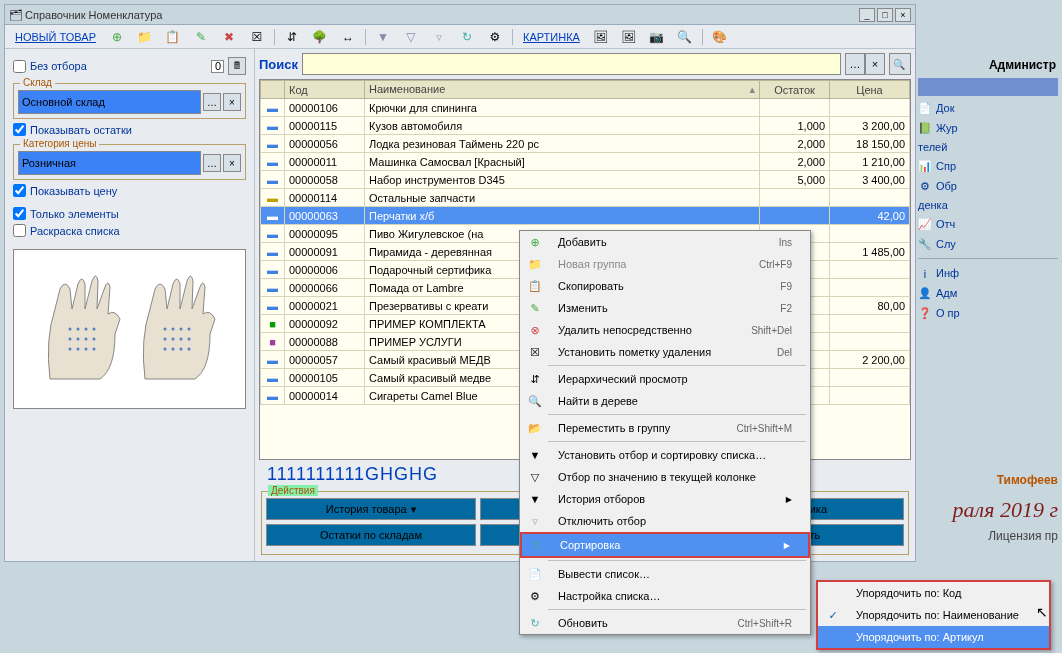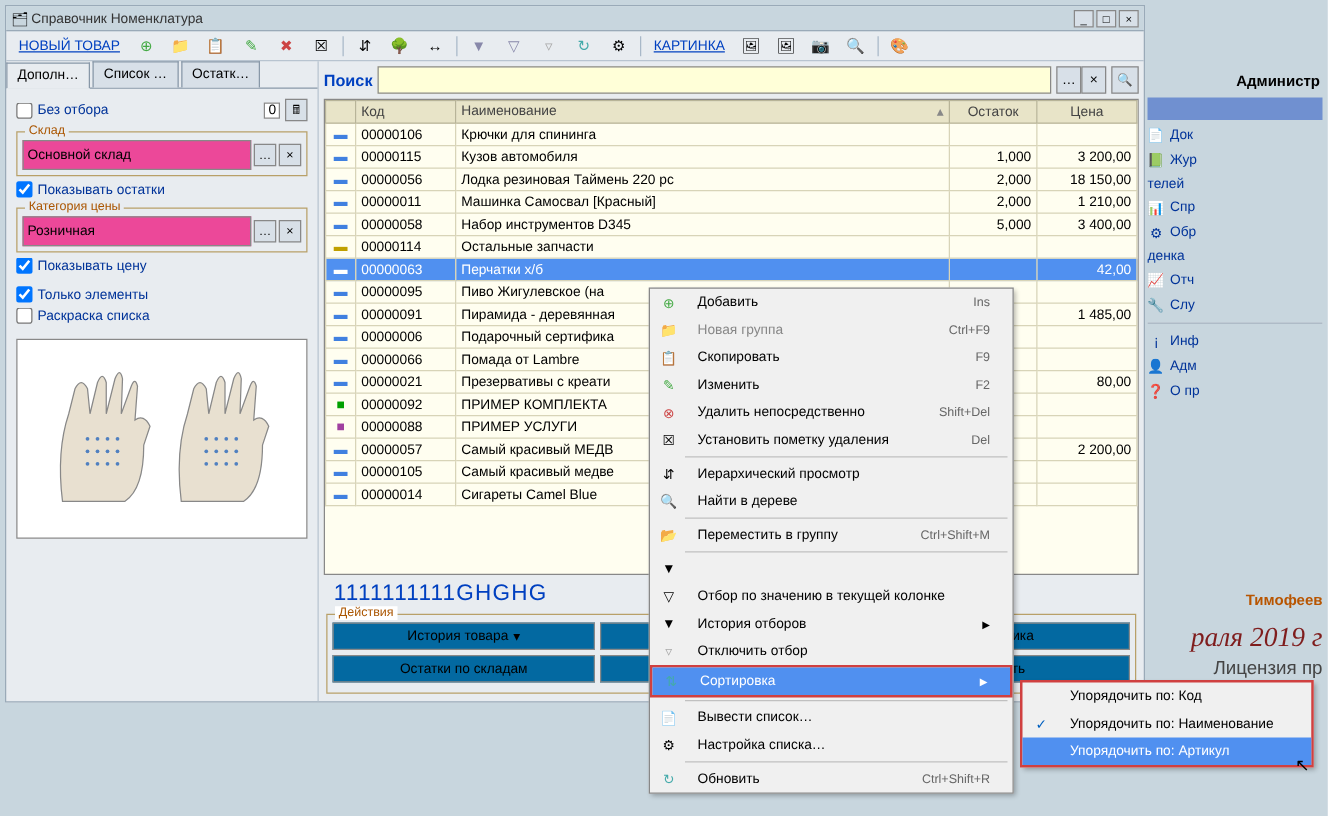--- a/index.html
+++ b/index.html
@@ -24,21 +24,21 @@
   .tab { padding: 3px 8px; border: 1px solid #8898a8; border-bottom: none; margin-right: 2px; background: #d8e0e8; cursor: pointer; font-size: 11px; }
   .tab.active { background: #e8ecf0; border-bottom: 1px solid #e8ecf0; position: relative; top: 1px; }
   
   .filter-panel { padding: 8px; display: flex; flex-direction: column; gap: 4px; }
   .chk-row { display: flex; align-items: center; gap: 4px; }
   .chk-row input { width: 13px; height: 13px; }
   .chk-row label { color: #003399; }
   .filter-group { border: 1px solid #b8a068; padding: 6px 4px 4px; position: relative; margin-top: 4px; }
   .filter-group-title { position: absolute; top: -7px; left: 6px; background: #e8ecf0; padding: 0 3px; color: #aa5500; font-size: 10px; }
   .field-row { display: flex; align-items: center; gap: 2px; }
-  .field-input { flex: 1; height: 16px; border: 1px solid #888; background: #ec4899; padding: 11px 3px; }
+  .field-input { flex: 1; height: 16px; border: 1px solid #888; background: #3b82f6; padding: 11px 3px; }
   .field-btn { width: 18px; height: 18px; border: 1px solid #888; background: #d8e0e8; display: flex; align-items: center; justify-content: center; cursor: pointer; font-size: 10px; }
   .num-field { width: 36px; text-align: right; background: #fff; border: 1px solid #888; height: 16px; padding: 0 2px; }
   
   .image-preview { margin: 4px 8px; height: 160px; background: #fff; border: 1px solid #888; display: flex; align-items: center; justify-content: center; overflow: hidden; }
   .gloves { width: 200px; height: 140px; }
   
   .right-panel { flex: 1; display: flex; flex-direction: column; padding: 4px; }
   .search-row { display: flex; align-items: center; gap: 4px; margin-bottom: 4px; }
   .search-label { color: #0040c0; font-size: 13px; font-weight: bold; }
   .search-input { flex: 1; height: 22px; border: 1px solid #888; background: #ffffd8; }
@@ -57,21 +57,21 @@
   .row-icon.green { color: #00a000; }
   .row-icon.purple { color: #a040a0; }
   .col-icon { width: 24px; }
   .col-code { width: 80px; }
   .col-ost { width: 70px; }
   .col-price { width: 80px; }
   
   .articul-bar { padding: 4px 8px; font-size: 18px; color: #0040c0; letter-spacing: 1px; }
   
   .actions-group { border: 1px solid #b8a068; margin: 2px; padding: 6px 4px 4px; position: relative; }
-  .actions-title { position: absolute; top: -7px; left: 6px; background: #ffffff; padding: 0 3px; color: #aa5500; font-size: 10px; }
+  .actions-title { position: absolute; top: -7px; left: 6px; background: #86efac; padding: 0 3px; color: #aa5500; font-size: 10px; }
   .actions-row { display: flex; gap: 4px; margin-bottom: 4px; }
   .action-btn { flex: 1; height: 22px; border: 1px solid #888; background: #0369a1; display: flex; align-items: center; justify-content: center; gap: 4px; cursor: pointer; font-size: 11px; }
   
   .context-menu { position: absolute; background: #f0f0f0; border: 1px solid #888; box-shadow: 2px 2px 4px rgba(0,0,0,0.3); z-index: 100; }
   .ctx-item { display: flex; align-items: center; height: 22px; padding: 0 18px 0 4px; cursor: pointer; gap: 8px; }
   .ctx-item.highlight { background: #5090f0; color: #fff; }
   .ctx-item.disabled { color: #888; }
   .ctx-icon-cell { width: 22px; height: 20px; display: flex; align-items: center; justify-content: center; background: #e0e0e0; }
   .ctx-item .ctx-icon-cell { background: transparent; }
   .ctx-label { flex: 1; padding-left: 4px; }
@@ -85,21 +85,21 @@
   
   .bg-right { position: absolute; right: 0; top: 0; width: 148px; height: 100%; background: #c8d6de; padding: 4px; }
   .bg-link { display: flex; align-items: center; gap: 4px; padding: 3px 0; color: #003399; cursor: pointer; }
   .bg-link-icon { width: 14px; height: 14px; display: inline-flex; align-items: center; justify-content: center; }
   .logo-text { font-family: Georgia, serif; font-size: 36px; color: #405878; position: absolute; top: 0px; right: 60px; font-weight: bold; }
   .logo-ns { font-family: Georgia, serif; font-size: 14px; color: #608050; position: absolute; top: 4px; right: 22px; }
   .admin-label { color: #000000; font-weight: bold; font-size: 12px; text-align: right; padding: 6px 2px; }
   .sep-line { height: 1px; background: #fff; margin: 4px 0; border-top: 1px solid #98a8b8; }
   .date-text { font-family: Georgia, serif; font-size: 22px; color: #7f1d1d; position: absolute; bottom: 130px; right: 4px; font-style: italic; }
   .user-text { color: #b85500; font-weight: bold; font-size: 12px; }
-  .lic-text { font-size: 15px; color: #444; text-align: right; }
+  .lic-text { font-size: 12px; color: #444; text-align: right; }
   .cursor-arrow { position: absolute; z-index: 200; font-size: 14px; color: #000; pointer-events: none; }
 </style>
 </head>
 <body>
 
 <div class="logo-text">КА</div>
 <div class="logo-ns">(NS)</div>
 <div class="bg-right">
   <div style="height:48px"></div>
   <div class="admin-label">Администр</div>
@@ -220,25 +220,20 @@
         <span class="tb-icon">🔍</span>
       </span>
     <span class="tb-sep"></span>
     <span class="tb-btn">
         <span class="tb-icon">🎨</span>
       </span>
   </div>
 
   <div class="body">
     <div class="left-panel">
-      <div class="tabs">
-        <div class="tab active">Дополн…</div>
-        <div class="tab">Список …</div>
-        <div class="tab">Остатк…</div>
-      </div>
       <div class="filter-panel">
         <div class="chk-row">
           <input type="checkbox" style="">
           <label>Без отбора</label>
           <span style="flex:1"></span>
           <input class="num-field" value="0" style="">
           <div class="field-btn">🖩</div>
         </div>
         <div class="filter-group">
           <div class="filter-group-title">Склад</div>
@@ -527,20 +522,21 @@
       </div>
     <div class="ctx-sep"></div>
     <div class="ctx-item">
         <span class="ctx-icon-cell">📂</span>
         <span class="ctx-label">Переместить в группу</span>
         <span class="ctx-shortcut">Ctrl+Shift+M</span>
       </div>
     <div class="ctx-sep"></div>
     <div class="ctx-item">
         <span class="ctx-icon-cell">▼</span>
+        <span class="ctx-label">Установить отбор и сортировку списка…</span>
       </div>
     <div class="ctx-item">
         <span class="ctx-icon-cell">▽</span>
         <span class="ctx-label">Отбор по значению в текущей колонке</span>
       </div>
     <div class="ctx-item">
         <span class="ctx-icon-cell">▼</span>
         <span class="ctx-label">История отборов</span>
         <span class="ctx-arrow">▶</span>
       </div>
@@ -568,21 +564,21 @@
       </div>
     <div class="ctx-sep"></div>
     <div class="ctx-item">
         <span class="ctx-icon-cell" style="color:#4aa">↻</span>
         <span class="ctx-label">Обновить</span>
         <span class="ctx-shortcut">Ctrl+Shift+R</span>
       </div>
   </div>
 </div>
 
-<div class="submenu red-box" style="top:544px;left:816px;width:235px">
+<div class="submenu red-box" style="top:580px;left:816px;width:235px">
   <div class="ctx-item">
       <span class="ctx-icon-cell"></span>
       <span class="ctx-label">Упорядочить по:  Код</span>
     </div>
   <div class="ctx-item">
       <span class="ctx-icon-cell" style="color:#0060c0">✓</span>
       <span class="ctx-label">Упорядочить по:  Наименование</span>
     </div>
   <div class="ctx-item highlight">
       <span class="ctx-icon-cell"></span>

